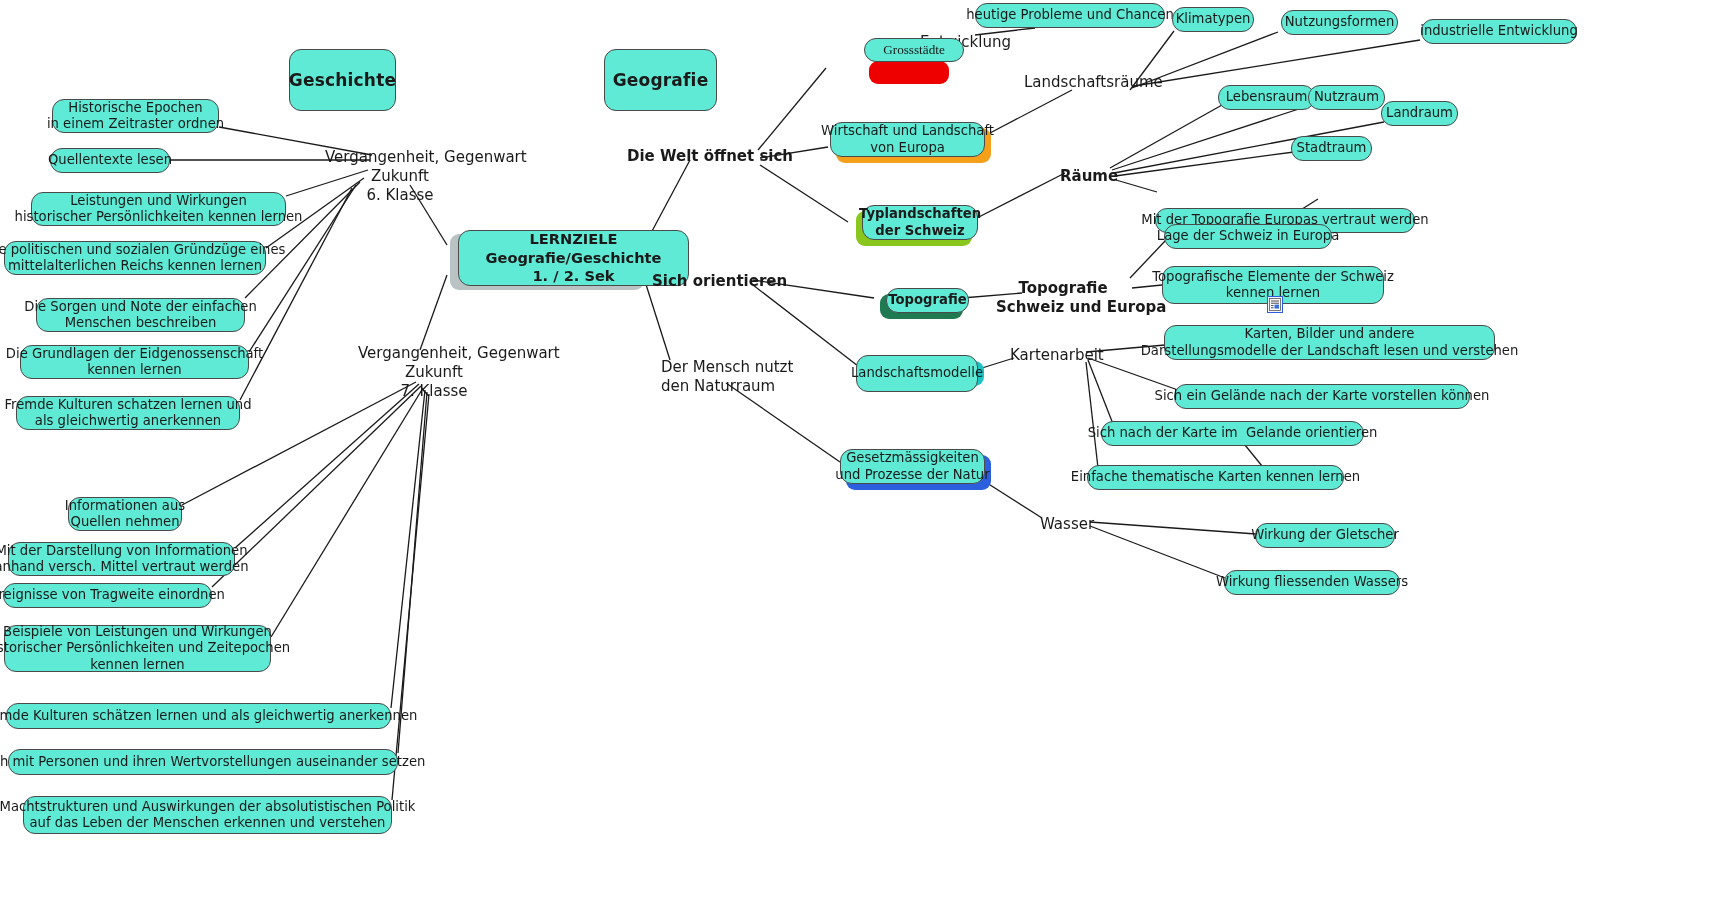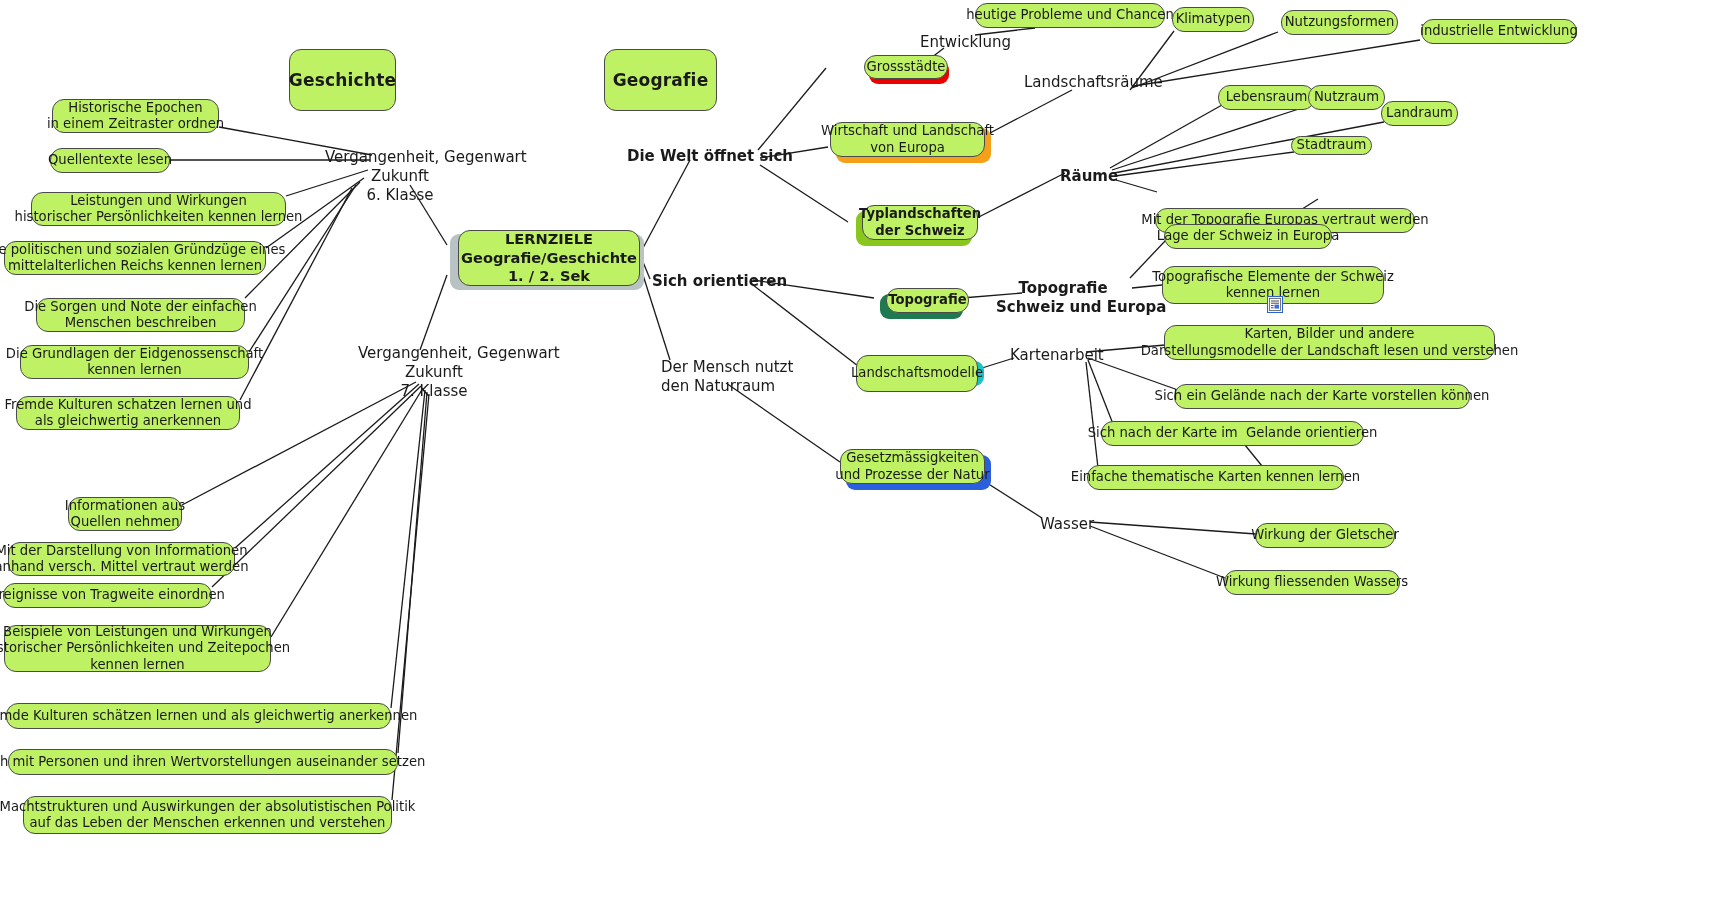--- a/index.html
+++ b/index.html
@@ -17,21 +17,21 @@
   }
   #edges{
     position:absolute;
     left:0;top:0;
     width:1712px;height:916px;
     pointer-events:none;
   }
   .node{
     position:absolute;
     box-sizing:border-box;
-    background:#bef264;
+    background:#5eead4;
     border:1.6px solid #4a4a4a;
     border-radius:12px;
     color:#1a1a1a;
     font-size:13.2px;
     line-height:1.23;
     text-align:center;
     display:flex;
     align-items:center;
     justify-content:center;
     padding:3px 8px;
@@ -141,21 +141,21 @@
       <line x1="1090" y1="522" x2="1256" y2="534"></line>
       <line x1="1090" y1="526" x2="1225" y2="578"></line>
     </g>
   </svg>
 
   <div class="node big" style="left:289px;top:49px;width:107px;height:62px;">Geschichte</div>
 
   <div class="node big" style="left:604px;top:49px;width:113px;height:62px;">Geografie</div>
 
   <div class="shadow" style="left:450px;top:234px;width:194px;height:56px;background:#b9c3c4;"></div>
-  <div class="node bold" style="left:446px;top:230px;width:182px;height:56px;font-size:14.6px;flex-direction:column;line-height:1.3;justify-content:center;">
+  <div class="node bold" style="left:446px;top:230px;width:231px;height:56px;font-size:14.6px;flex-direction:column;line-height:1.3;justify-content:center;">
     <span>LERNZIELE</span>
     <span>Geografie/Geschichte</span>
     <span>1. / 2. Sek</span>
   </div>
 
   <div class="plain" style="left:325px;top:148px;width:150px;">Vergangenheit, Gegenwart
 Zukunft
 6. Klasse</div>
 
   <div class="plain" style="left:358px;top:344px;width:152px;">Vergangenheit, Gegenwart
@@ -215,21 +215,21 @@
 kennen lernen</div>
 
   <div class="node" style="left:6px;top:703px;width:385px;height:26px;">Fremde Kulturen schätzen lernen und als gleichwertig anerkennen</div>
 
   <div class="node" style="left:8px;top:749px;width:390px;height:26px;">Sich mit Personen und ihren Wertvorstellungen auseinander setzen</div>
 
   <div class="node" style="left:23px;top:796px;width:369px;height:38px;">Machtstrukturen und Auswirkungen der absolutistischen Politik
 auf das Leben der Menschen erkennen und verstehen</div>
 
   <div class="shadow" style="left:869px;top:61px;width:80px;height:23px;background:#ee0000;"></div>
-  <div class="node" style="left:864px;top:55px;width:84px;height:24px;">Grossstädte</div>
+  <div class="node" style="left:864px;top:38px;width:100px;height:24px;font-family:Liberation Serif, serif;">Grossstädte</div>
 
   <div class="shadow" style="left:836px;top:128px;width:155px;height:35px;background:#f5a01b;"></div>
   <div class="node" style="left:830px;top:122px;width:155px;height:35px;">Wirtschaft und Landschaft
 von Europa</div>
 
   <div class="shadow" style="left:856px;top:211px;width:116px;height:35px;background:#8ac71e;"></div>
   <div class="node bold" style="left:850px;top:205px;width:116px;height:35px;">Typlandschaften
 der Schweiz</div>
 
   <div class="shadow" style="left:880px;top:294px;width:83px;height:25px;background:#1f7a52;"></div>
@@ -249,21 +249,21 @@
   <div class="node" style="left:1281px;top:10px;width:117px;height:25px;">Nutzungsformen</div>
 
   <div class="node" style="left:1421px;top:19px;width:156px;height:25px;">industrielle Entwicklung</div>
 
   <div class="node" style="left:1218px;top:85px;width:97px;height:25px;text-align:right;">Lebensraum</div>
 
   <div class="node" style="left:1308px;top:85px;width:77px;height:25px;">Nutzraum</div>
 
   <div class="node" style="left:1381px;top:101px;width:77px;height:25px;">Landraum</div>
 
-  <div class="node" style="left:1291px;top:136px;width:81px;height:19px;">Stadtraum</div>
+  <div class="node" style="left:1291px;top:136px;width:81px;height:25px;">Stadtraum</div>
 
   <div class="node" style="left:1155px;top:179px;width:260px;height:25px;margin-top:29px;">Mit der Topografie Europas vertraut werden</div>
 
   <div class="node" style="left:1164px;top:224px;width:168px;height:25px;">Lage der Schweiz in Europa</div>
 
   <div class="node" style="left:1162px;top:266px;width:222px;height:38px;">Topografische Elemente der Schweiz
 kennen lernen</div>
   <svg class="note-icon" style="left:1267px;top:296px;" viewBox="0 0 16 17">
     <rect x="0.5" y="0.5" width="15" height="16" fill="#f2f6fb" stroke="#2b5fdd" stroke-width="1"></rect>
     <rect x="2.5" y="2.5" width="11" height="12" fill="#ffffff" stroke="#555" stroke-width="0.8"></rect>

